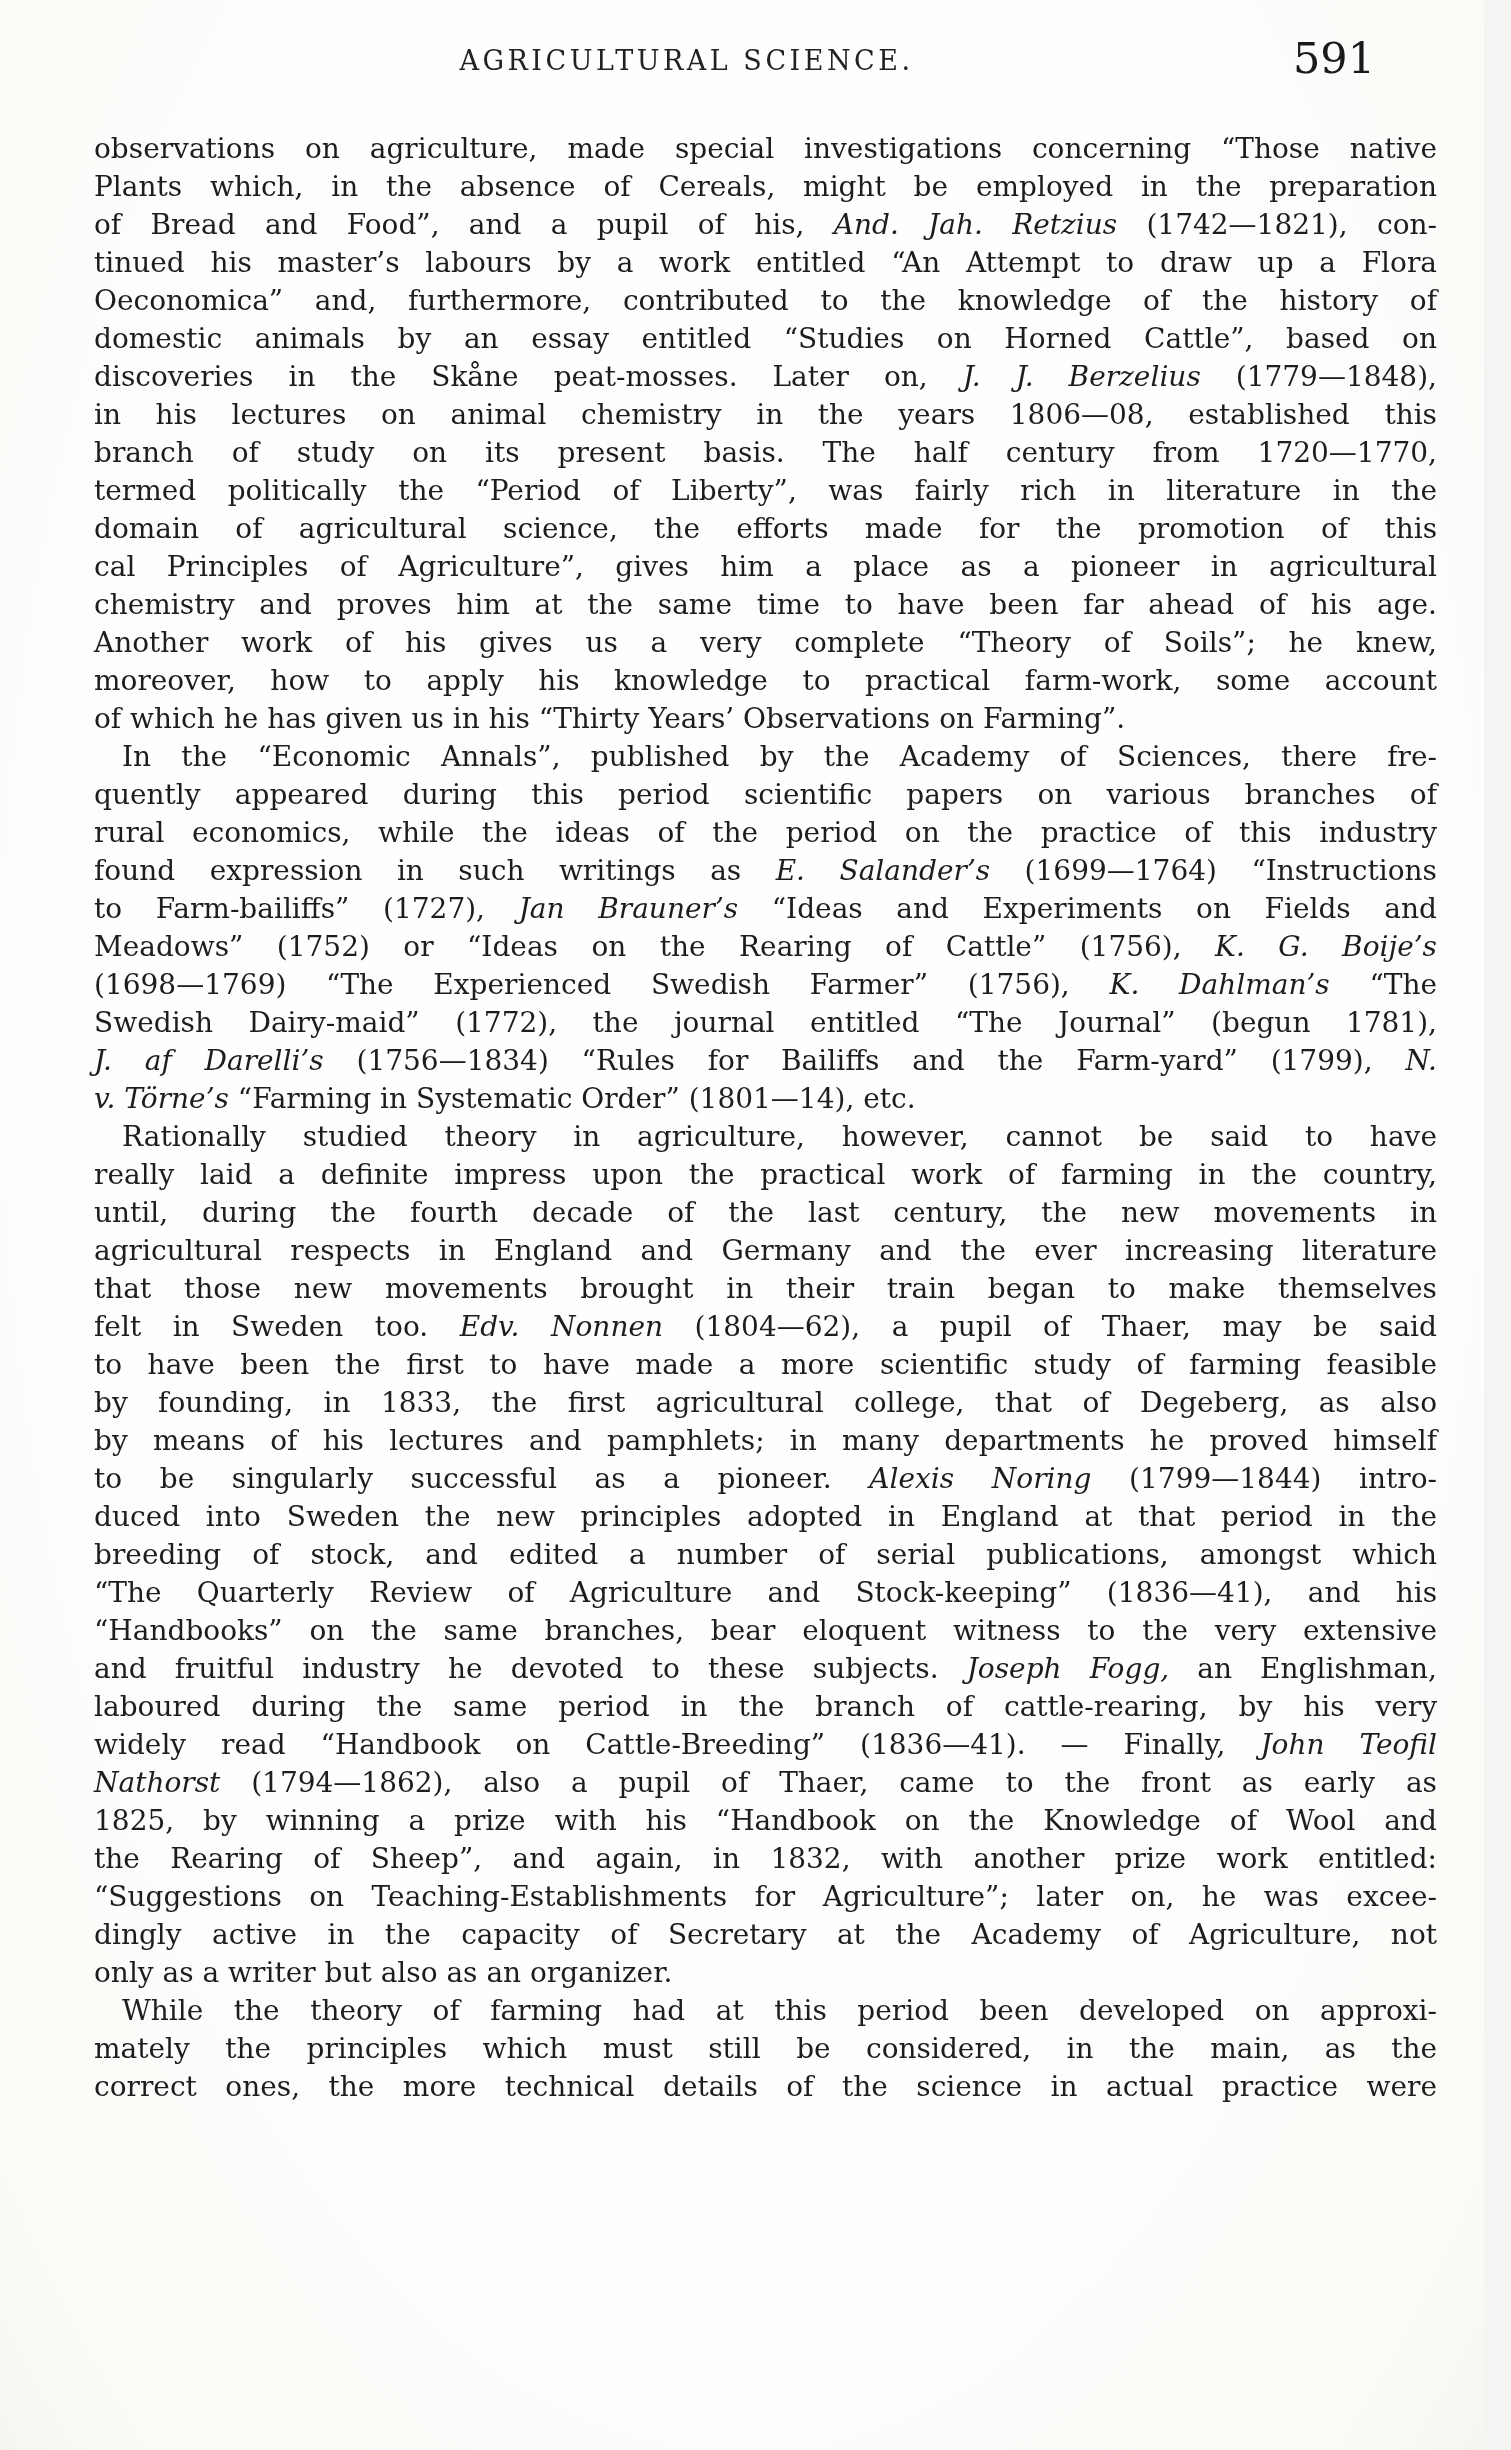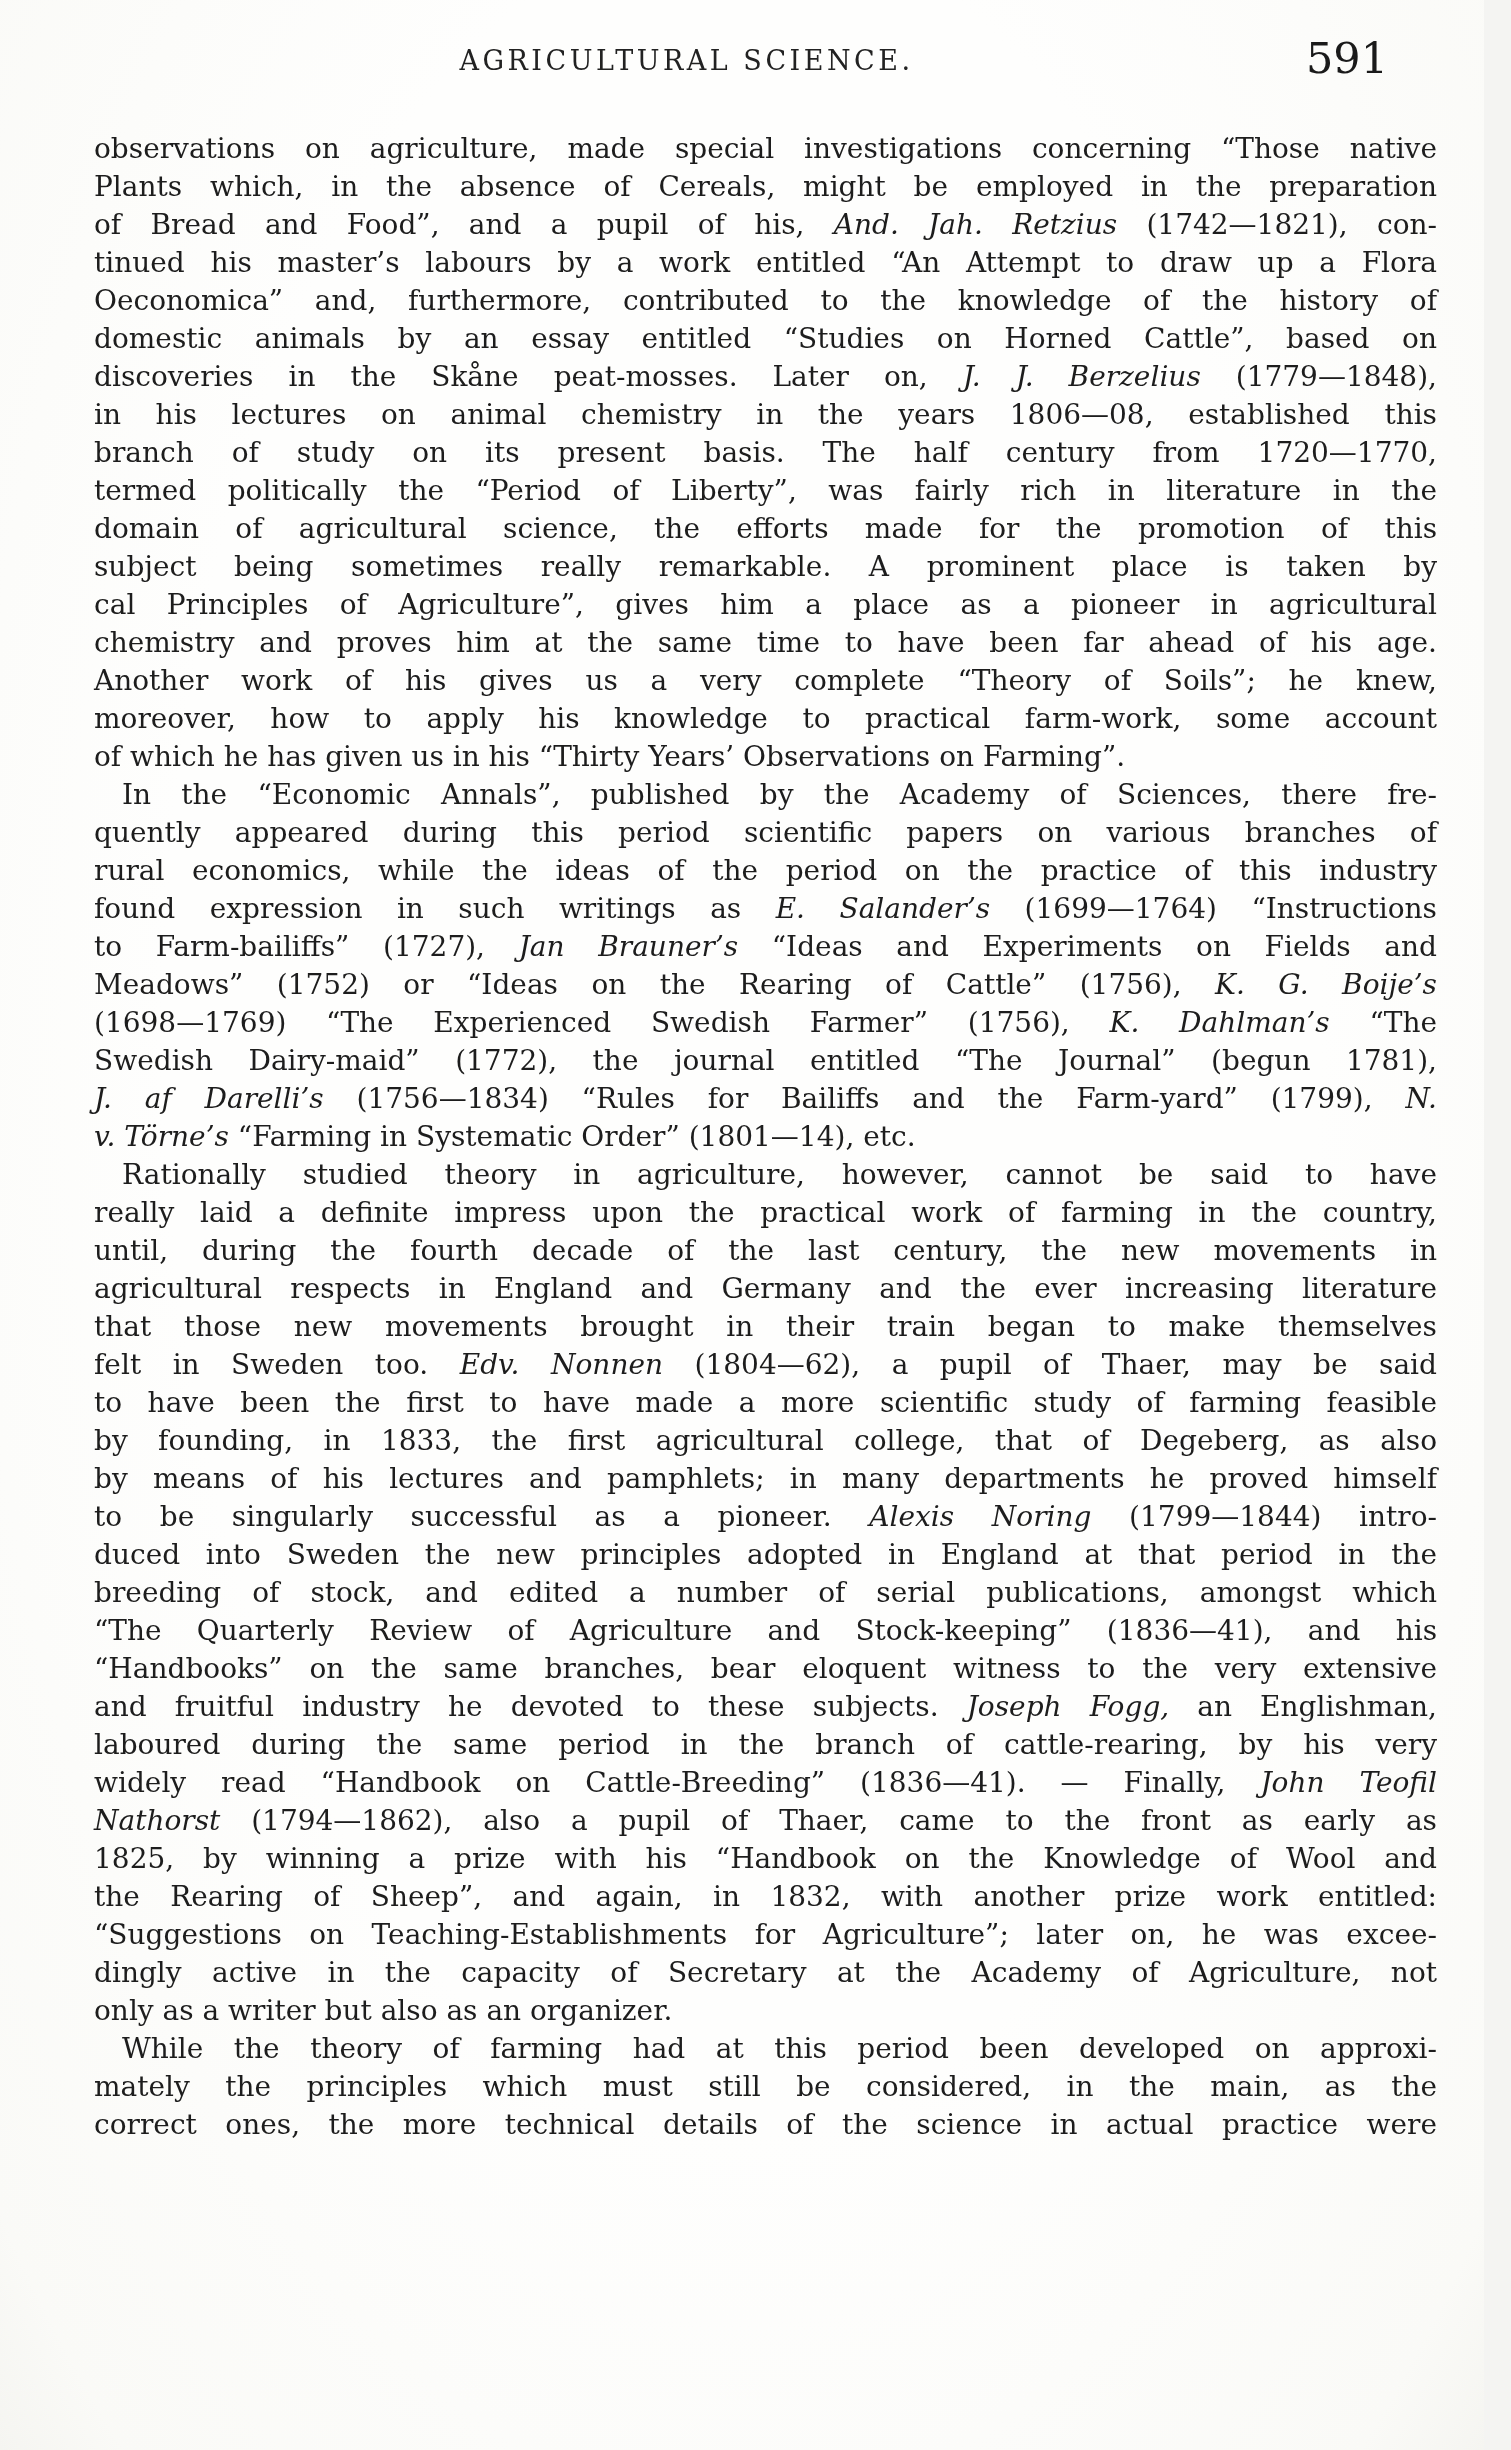--- a/index.html
+++ b/index.html
@@ -18,21 +18,21 @@
   .running-header {
     position: absolute;
     top: 45px; left: 93px; right: 204px;
     text-align: center;
     font-size: 27px;
     letter-spacing: 0.13em;
     color: #222;
   }
   .page-number {
     position: absolute;
-    top: 33px; right: 96px;
+    top: 33px; right: 109px;
     font-size: 43px;
     color: #1a1a1a;
   }
   .text-block {
     position: absolute;
     top: 130px; left: 74px;
     width: 1363px;
     font-size: 28px;
     line-height: 38px;
     text-rendering: optimizeLegibility;
@@ -61,21 +61,20 @@
         <div class="line"><span>Plants which, in the absence of Cereals, might be employed in the preparation</span></div>
         <div class="line"><span>of Bread and Food”, and a pupil of his, </span><i>And. Jah. Retzius</i><span> (1742—1821), con-</span></div>
         <div class="line"><span>tinued his master’s labours by a work entitled “An Attempt to draw up a Flora</span></div>
         <div class="line"><span>Oeconomica” and, furthermore, contributed to the knowledge of the history of</span></div>
         <div class="line"><span>domestic animals by an essay entitled “Studies on Horned Cattle”, based on</span></div>
         <div class="line"><span>discoveries in the Skåne peat-mosses. Later on, </span><i>J. J. Berzelius</i><span> (1779—1848),</span></div>
         <div class="line"><span>in his lectures on animal chemistry in the years 1806—08, established this</span></div>
         <div class="line"><span>branch of study on its present basis. The half century from 1720—1770,</span></div>
         <div class="line"><span>termed politically the “Period of Liberty”, was fairly rich in literature in the</span></div>
         <div class="line"><span>domain of agricultural science, the efforts made for the promotion of this</span></div>
-        <div class="line"><span>subject being sometimes really remarkable. A prominent place is taken by</span></div>
         <div class="line"><span>cal Principles of Agriculture”, gives him a place as a pioneer in agricultural</span></div>
         <div class="line"><span>chemistry and proves him at the same time to have been far ahead of his age.</span></div>
         <div class="line"><span>Another work of his gives us a very complete “Theory of Soils”; he knew,</span></div>
         <div class="line"><span>moreover, how to apply his knowledge to practical farm-work, some account</span></div>
         <div class="line last-line"><span>of which he has given us in his “Thirty Years’ Observations on Farming”.</span></div>
       </div>
       <div class="para indented">
         <div class="line"><span>In the “Economic Annals”, published by the Academy of Sciences, there fre-</span></div>
         <div class="line"><span>quently appeared during this period scientific papers on various branches of</span></div>
         <div class="line"><span>rural economics, while the ideas of the period on the practice of this industry</span></div>

